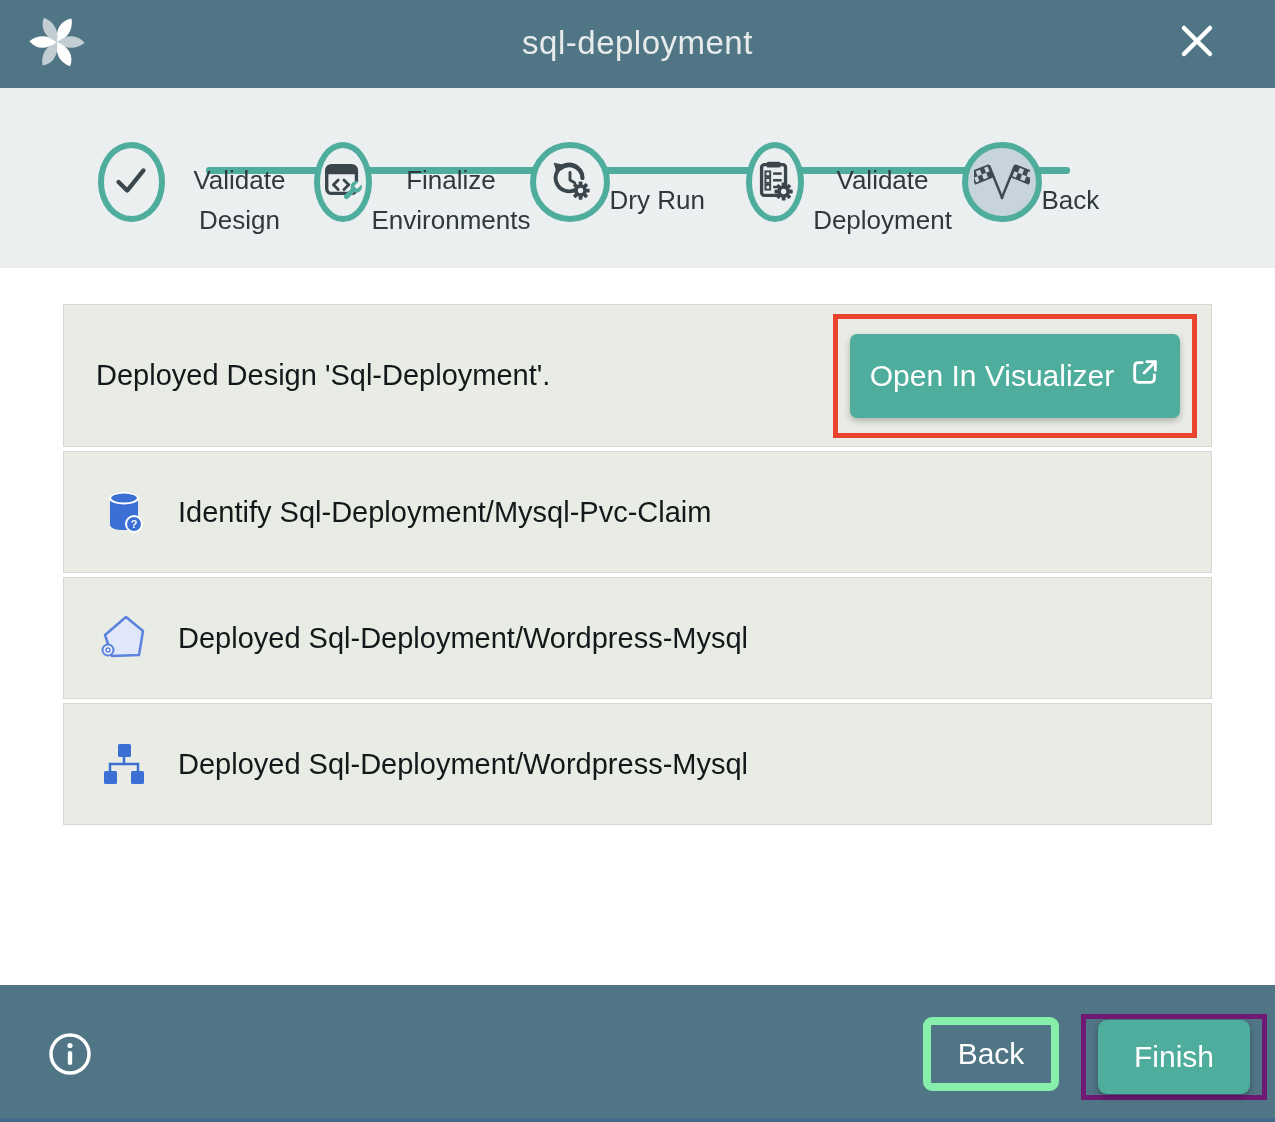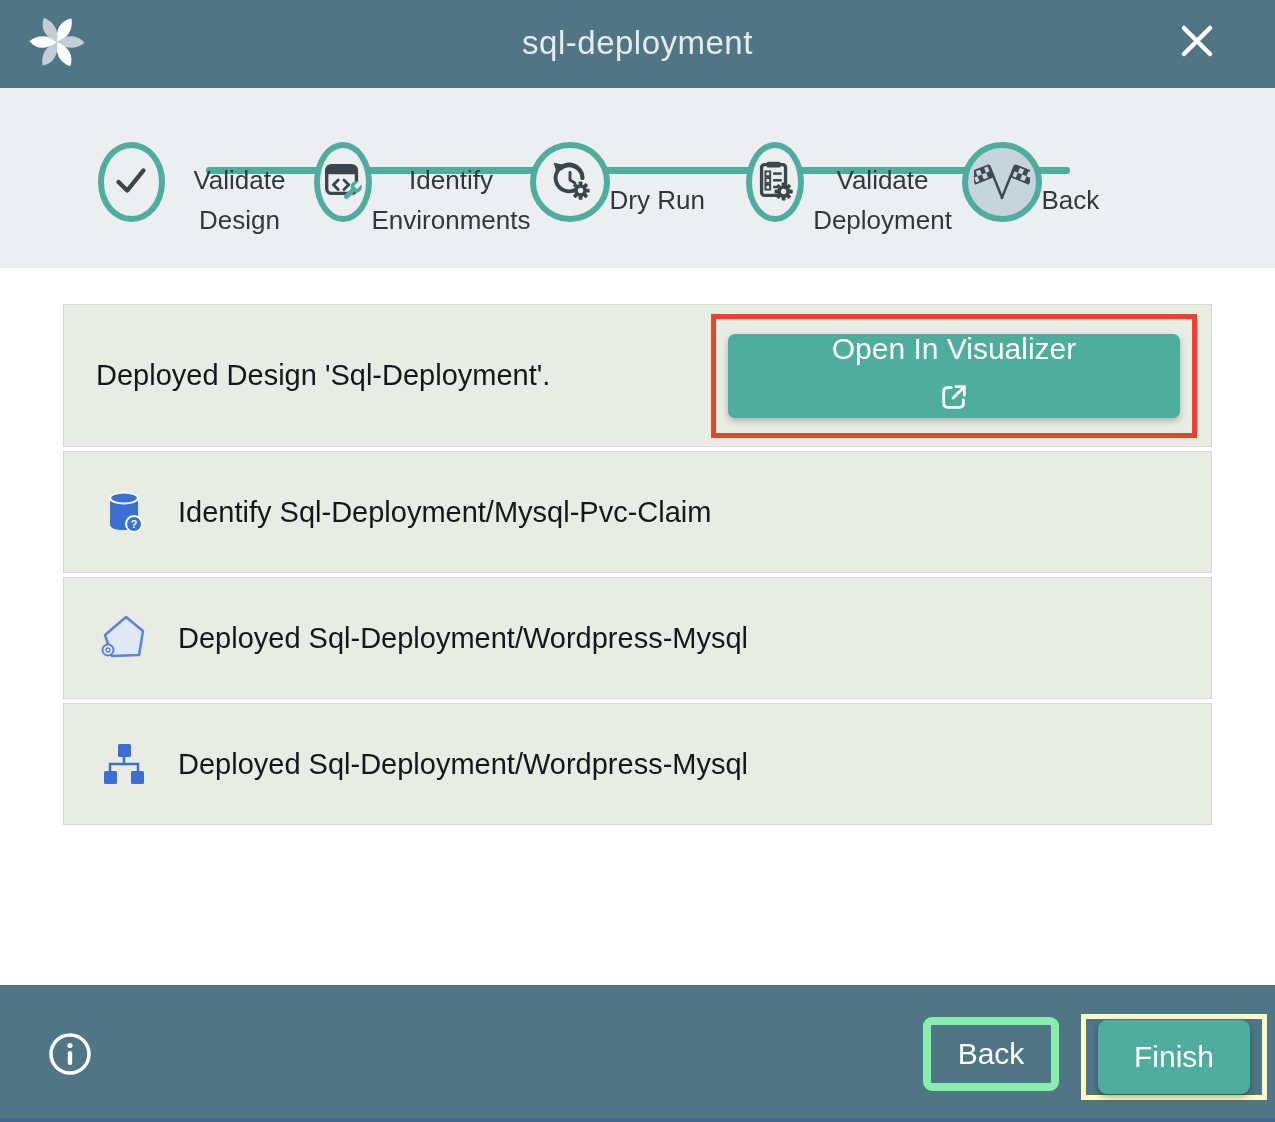--- a/index.html
+++ b/index.html
@@ -32,26 +32,26 @@
   
   .content { flex:1 1 auto; background:#fff; padding:36px 63px 0 63px; }
   .row { background:#e9ece4; border:1px solid #d6d9d1; margin-bottom:4px;
          display:flex; align-items:center; }
   .row-summary { height:143px; justify-content:space-between; padding-left:32px; }
   .row-item { height:122px; padding-left:36px; }
   .row-text { font-size:29px; color:#15181a; }
   .row-icon { width:48px; height:48px; margin-right:30px; flex:0 0 auto; }
 
   .annotation-box { border:5px solid #e8432c; padding:15px 12px; margin-right:14px; }
-  .annotation-box-footer { border:5px solid #fef9c3; padding:1px 12px;margin-top:7px; }
-
-  .visualizer-btn { width:452px; height:84px; background:#4fad9d; border:none; border-radius:7px;
+  .annotation-box-footer { border:5px solid #701a75; padding:1px 12px;margin-top:7px; }
+
+  .visualizer-btn { width:330px; height:84px; background:#4fad9d; border:none; border-radius:7px;
                     color:#fff; font-size:30px; font-family:"Liberation Sans", sans-serif;
                     display:flex; align-items:center; justify-content:center; gap:16px;
-                    cursor:pointer; box-shadow:0 3px 6px rgba(0,0,0,0.25);flex-direction:column; }
+                    cursor:pointer; box-shadow:0 3px 6px rgba(0,0,0,0.25); }
 
   
   .footer { height:137px; background:#507585; flex:0 0 auto; display:flex; align-items:center;
             position:relative; }
   .info-btn { margin-left:48px; width:44px; height:44px; background:none; border:none; cursor:pointer; }
   .footer-spacer { flex:1; }
   .back-btn { width:136px; height:74px; background:transparent; border:8px solid #86efac;
               border-radius:9px; color:#fff; font-size:30px;
               font-family:"Liberation Sans", sans-serif; cursor:pointer; margin-right:22px; }
   .finish-wrap { margin-right:8px; }
@@ -111,21 +111,21 @@
                 <path d="M19 24 L14 29 L19 34" fill="none" stroke="#3a454c" stroke-width="3" stroke-linecap="round" stroke-linejoin="round"></path>
                 <path d="M25 24 L30 29 L25 34" fill="none" stroke="#3a454c" stroke-width="3" stroke-linecap="round" stroke-linejoin="round"></path>
                 <g transform="translate(35,34) rotate(45)">
                   <circle cx="0" cy="-4" r="6" fill="#4fad9d"></circle>
                   <rect x="-2.2" y="-11" width="4.4" height="8" fill="#ebeff0"></rect>
                   <rect x="-2.6" y="0" width="5.2" height="13" rx="2.4" fill="#4fad9d"></rect>
                 </g>
               </svg>
             </span>
           </div>
-          <div class="step-label">Identify Environments</div>
+          <div class="step-label">Finalize Environments</div>
         </div>
 
         <div class="step">
           <div class="step-circle">
             <span>
               <svg viewBox="0 0 48 48" width="46" height="46">
                 <path d="M37 22 A14 14 0 1 0 30 34" fill="none" stroke="#3a454c" stroke-width="4" stroke-linecap="round"></path>
                 <path d="M37 22 A14 14 0 0 0 14 12" fill="none" stroke="#3a454c" stroke-width="4" stroke-linecap="round"></path>
                 <polygon points="7,6 18,8 10,17" fill="#3a454c"></polygon>
                 <path d="M24 16 V24 L29 27" fill="none" stroke="#3a454c" stroke-width="3" stroke-linecap="round" stroke-linejoin="round"></path>

